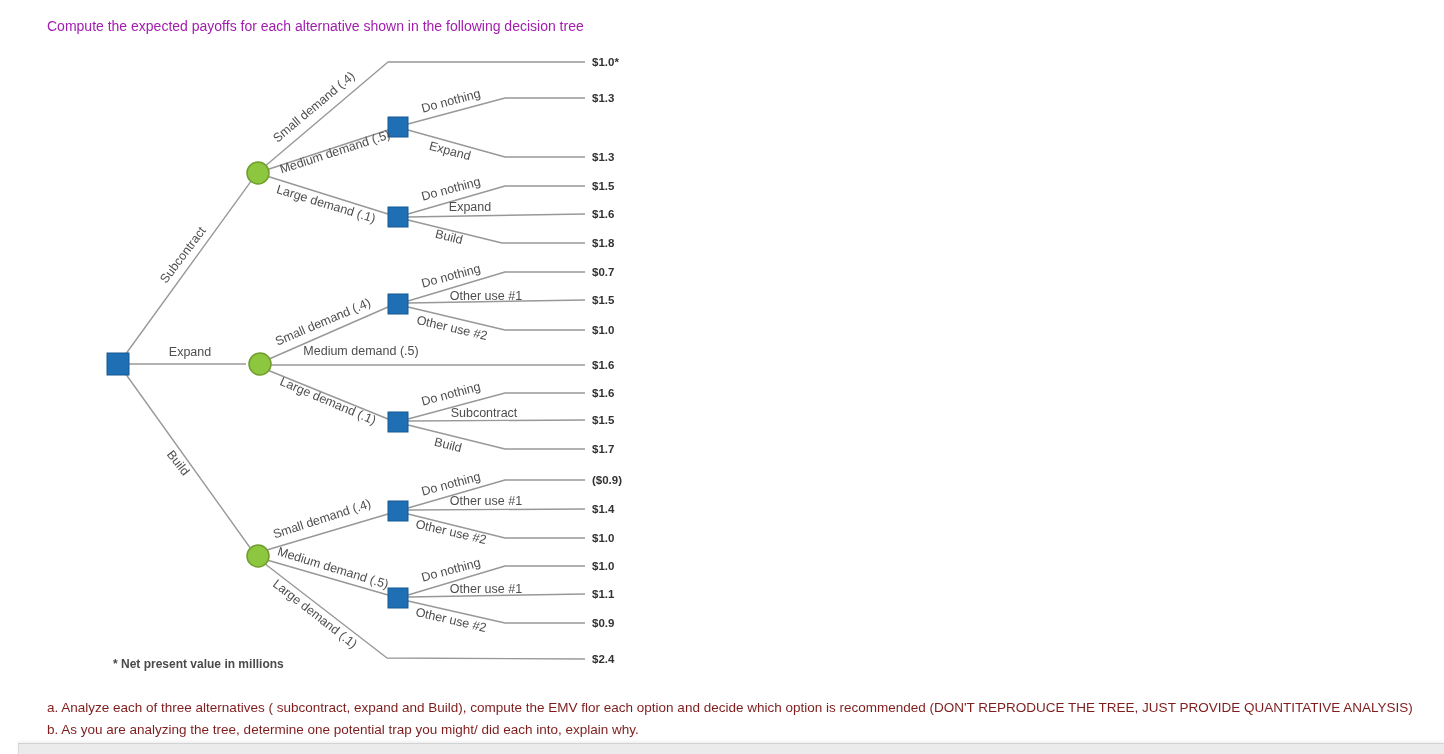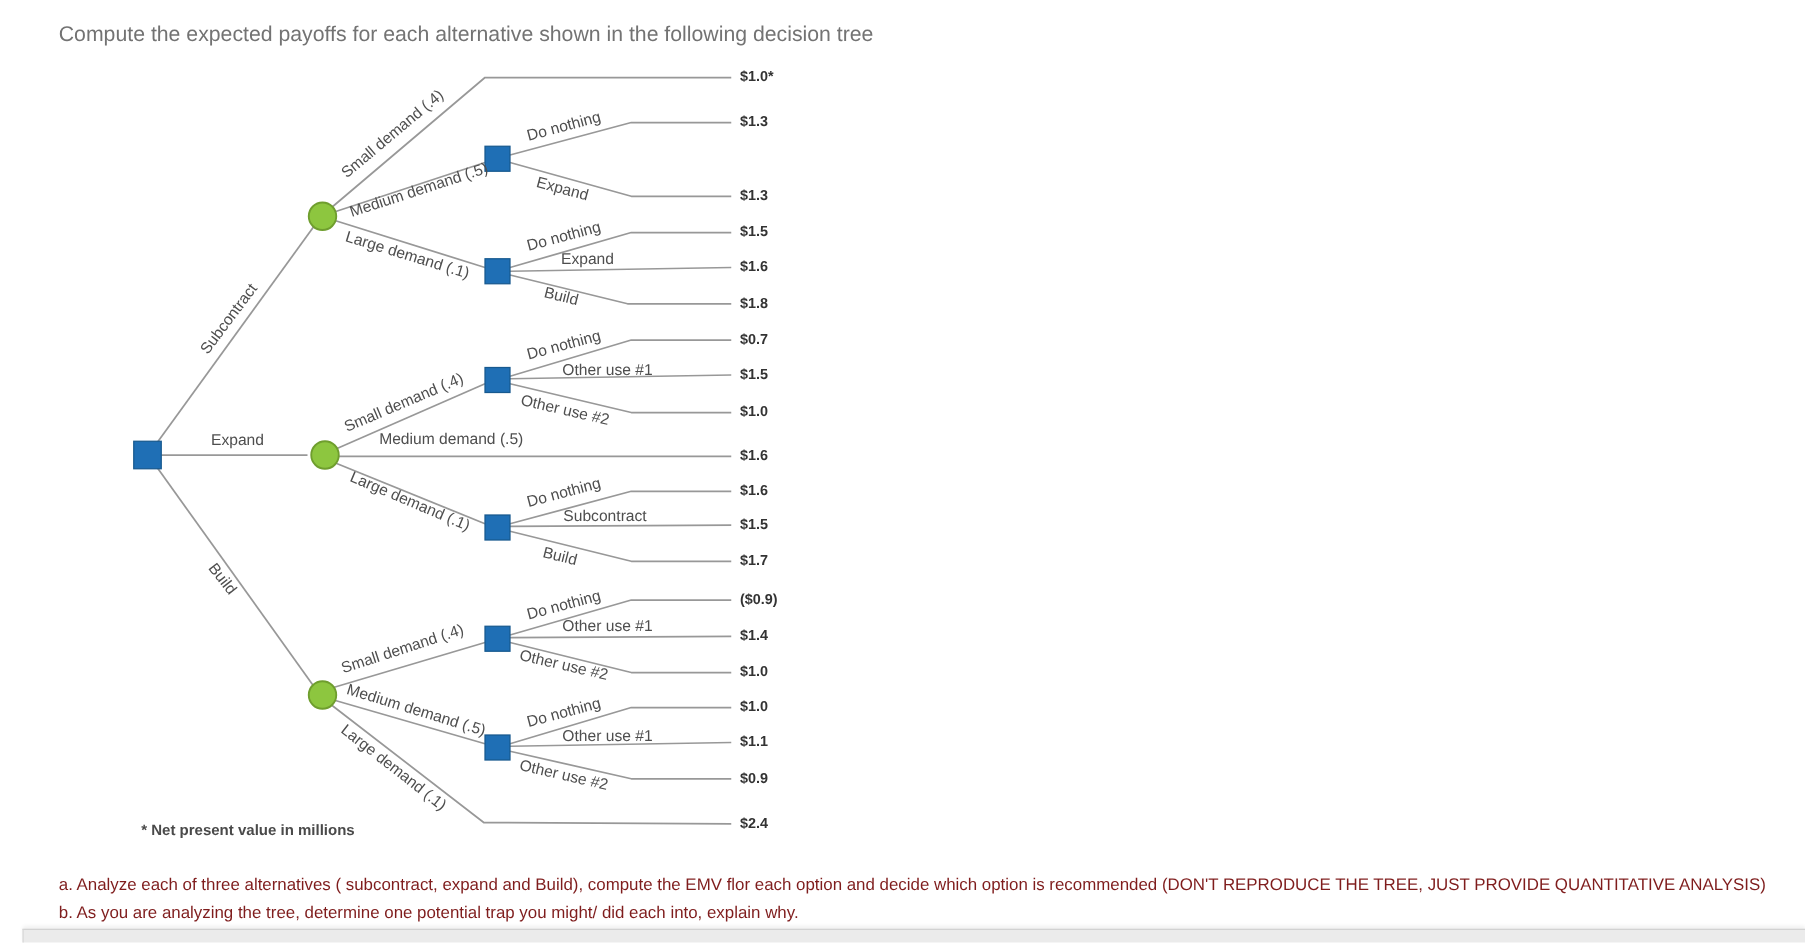--- a/index.html
+++ b/index.html
@@ -1,21 +1,21 @@
 <!DOCTYPE html>
 <html><head>
 <meta charset="utf-8">
 <style>
   html,body{margin:0;padding:0;background:#ffffff;}
   body{
     width:1444px;height:754px;position:relative;overflow:hidden;
     font-family:"Liberation Sans","DejaVu Sans",sans-serif;color:#1c1c1c;
   }
   .title{
-    position:absolute;left:47px;top:18px;font-size:17px;color:#737373;
+    position:absolute;left:47px;top:18px;font-size:14px;color:#a21caf;
   }
   .questions{
     position:absolute;left:47px;top:697px;font-size:13.5px;color:#7f1d1d;line-height:22px;
   }
   .bottom-bar{
     position:absolute;left:18px;right:0;top:743px;height:11px;
     background:#ebebeb;border-top:1px solid #d2d2d2;border-left:1px solid #d8d8d8;
     box-shadow:0 -2px 3px rgba(0,0,0,0.06);
   }
   svg.tree{position:absolute;left:0;top:0;}

